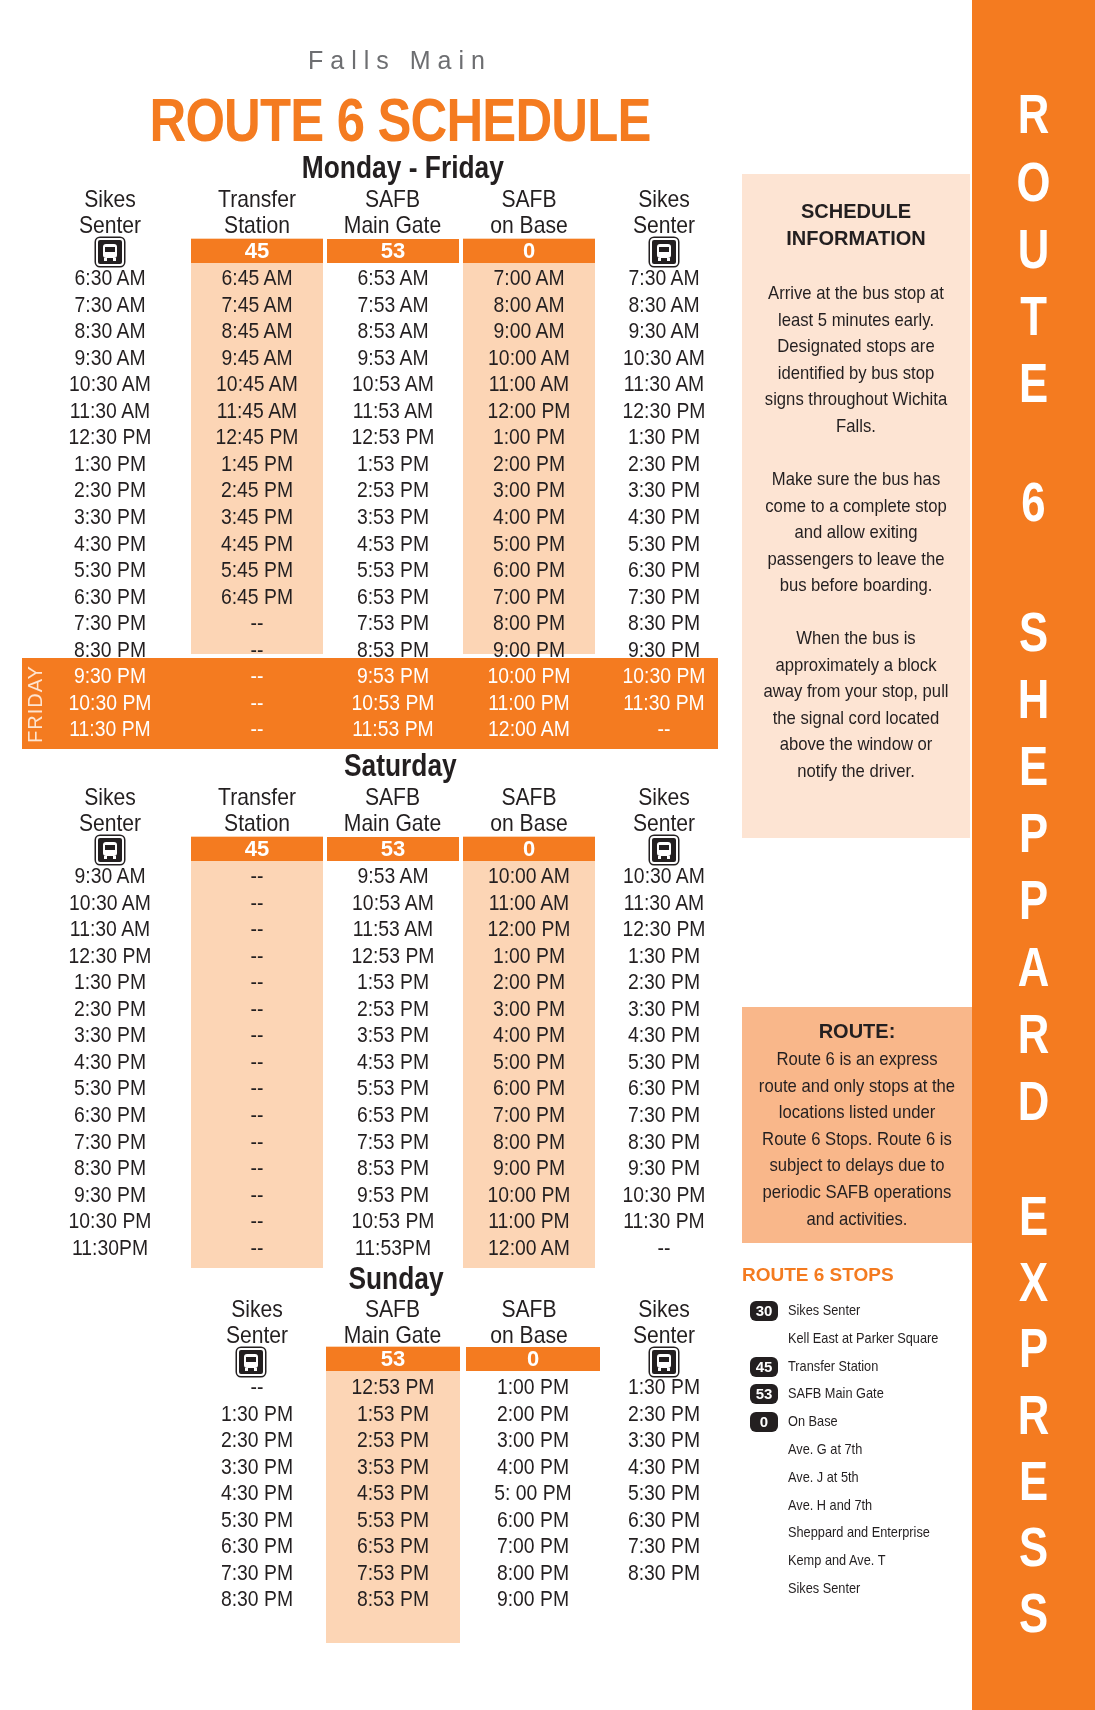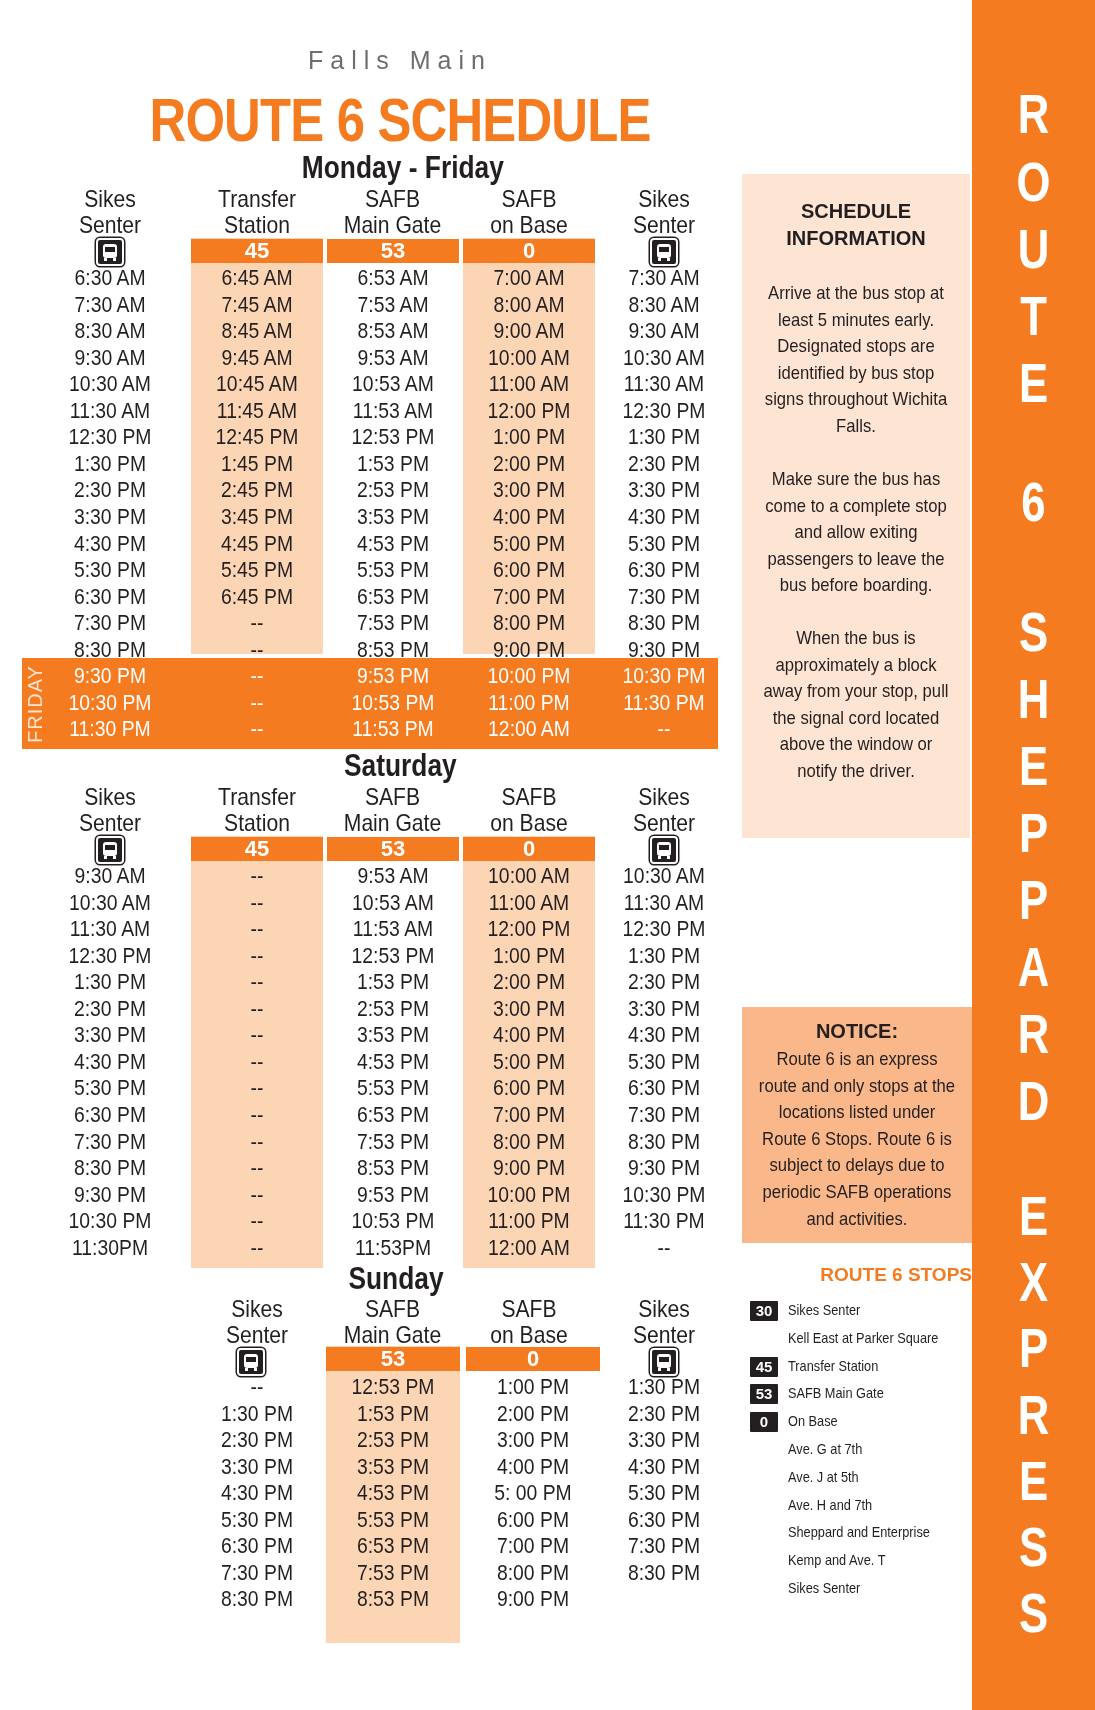--- a/index.html
+++ b/index.html
@@ -26,22 +26,22 @@
   .cell.light { color: #ffffff; }
 
   .info-box { position: absolute; left: 742px; top: 174px; width: 228px; height: 664px; background: #fde4d3; }
   .info-title { position: absolute; left: 742px; top: 198px; width: 228px; text-align: center; font-size: 20px; font-weight: 700; line-height: 27px; color: #231f20; }
   .info-para { position: absolute; left: 748px; width: 216px; text-align: center; font-size: 18.5px; line-height: 26.6px; color: #231f20; transform: scaleX(0.9); }
 
   .notice-box { position: absolute; left: 742px; top: 1007px; width: 230px; height: 236px; background: #f9b78a; }
   .notice-title { position: absolute; left: 742px; top: 1020px; width: 230px; text-align: center; font-size: 20px; font-weight: 700; color: #231f20; }
   .notice-text { position: absolute; left: 746px; top: 1046px; width: 222px; text-align: center; font-size: 18.5px; line-height: 26.6px; color: #231f20; transform: scaleX(0.9); }
 
-  .stops-title { position: absolute; left: 742px; top: 1264px; width: 230px; text-align: right; font-size: 19px; font-weight: 700; color: #f47b20; }
-  .stop-badge { position: absolute; left: 750px; width: 28px; height: 20px; background: #231f20; color: #ffffff; border-radius: 1px; font-size: 15px; font-weight: 700; text-align: center; line-height: 20px; }
+  .stops-title { position: absolute; left: 742px; top: 1264px; width: 230px; text-align: left; font-size: 19px; font-weight: 700; color: #f47b20; }
+  .stop-badge { position: absolute; left: 750px; width: 28px; height: 20px; background: #231f20; color: #ffffff; border-radius: 6px; font-size: 15px; font-weight: 700; text-align: center; line-height: 20px; }
   .stop-name { position: absolute; left: 788px; font-size: 14.5px; color: #231f20; white-space: nowrap; transform: scaleX(0.88); transform-origin: 0 0; }
 
   .side-band { position: absolute; left: 972px; top: 0; width: 123px; height: 1710px; background: #f47b20; }
   .side-letter { position: absolute; left: 972px; width: 123px; text-align: center; color: #ffffff; font-size: 56px; font-weight: 700; line-height: 56px; transform: scaleX(0.78); }
 </style>
 </head>
 <body>
 
 <div class="brand">Falls Main</div>
 <div class="title">ROUTE 6 SCHEDULE</div>
@@ -399,21 +399,21 @@
 <div class="info-box"></div>
 <div class="info-title">
     <div>SCHEDULE</div>
     <div>INFORMATION</div>
   </div>
 <div class="info-para" style="top:280px;">Arrive at the bus stop at least 5 minutes early. Designated stops are identified by bus stop signs throughout Wichita Falls.</div>
 <div class="info-para" style="top:466px;">Make sure the bus has come to a complete stop and allow exiting passengers to leave the bus before boarding.</div>
 <div class="info-para" style="top:625px;">When the bus is approximately a block away from your stop, pull the signal cord located above the window or notify the driver.</div>
 
 <div class="notice-box"></div>
-<div class="notice-title">NOTICE:</div>
+<div class="notice-title">ROUTE:</div>
 <div class="notice-text">Route 6 is an express route and only stops at the locations listed under Route 6 Stops. Route 6 is subject to delays due to periodic SAFB operations and activities.</div>
 
 <div class="stops-title">ROUTE 6 STOPS</div>
 <div id="stops-list">
     <div class="stop-badge" style="top: 1301px;">30</div>
     <div class="stop-name" style="top: 1302px;">Sikes Senter</div>
     <div class="stop-name" style="top: 1329.8px;">Kell East at Parker Square</div>
     <div class="stop-badge" style="top: 1356.6px;">45</div>
     <div class="stop-name" style="top: 1357.6px;">Transfer Station</div>
     <div class="stop-badge" style="top: 1384.4px;">53</div>

